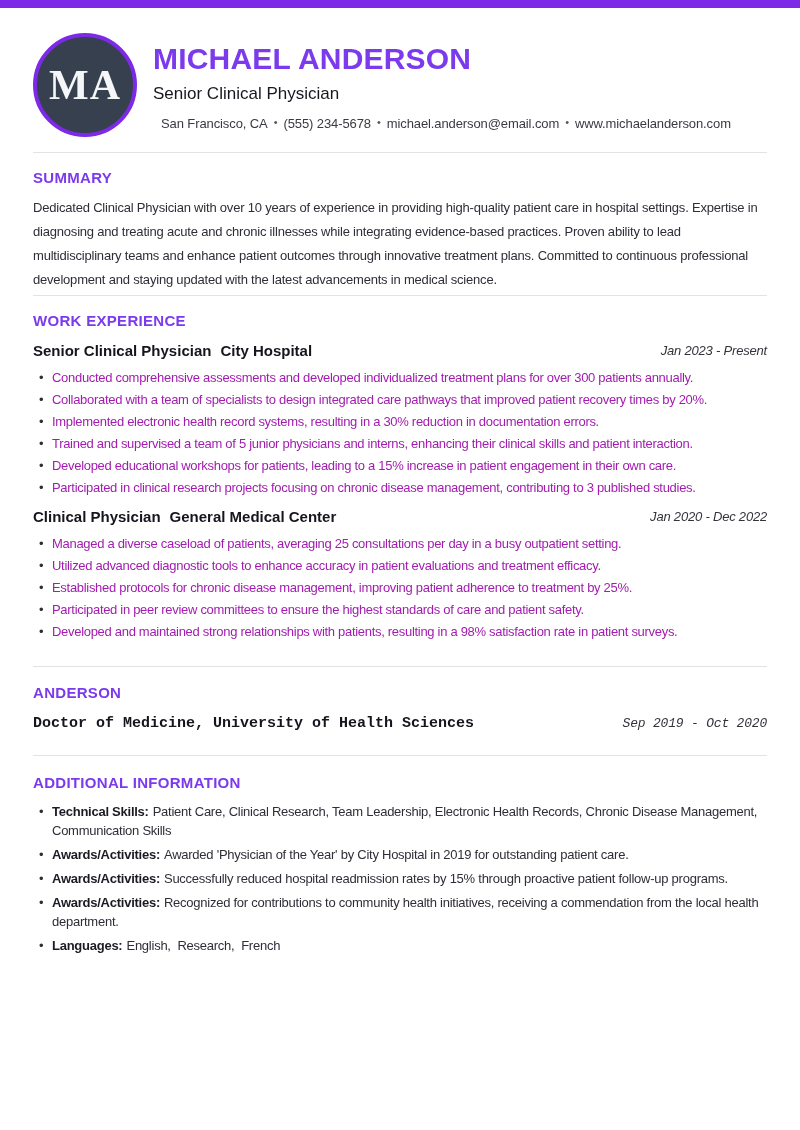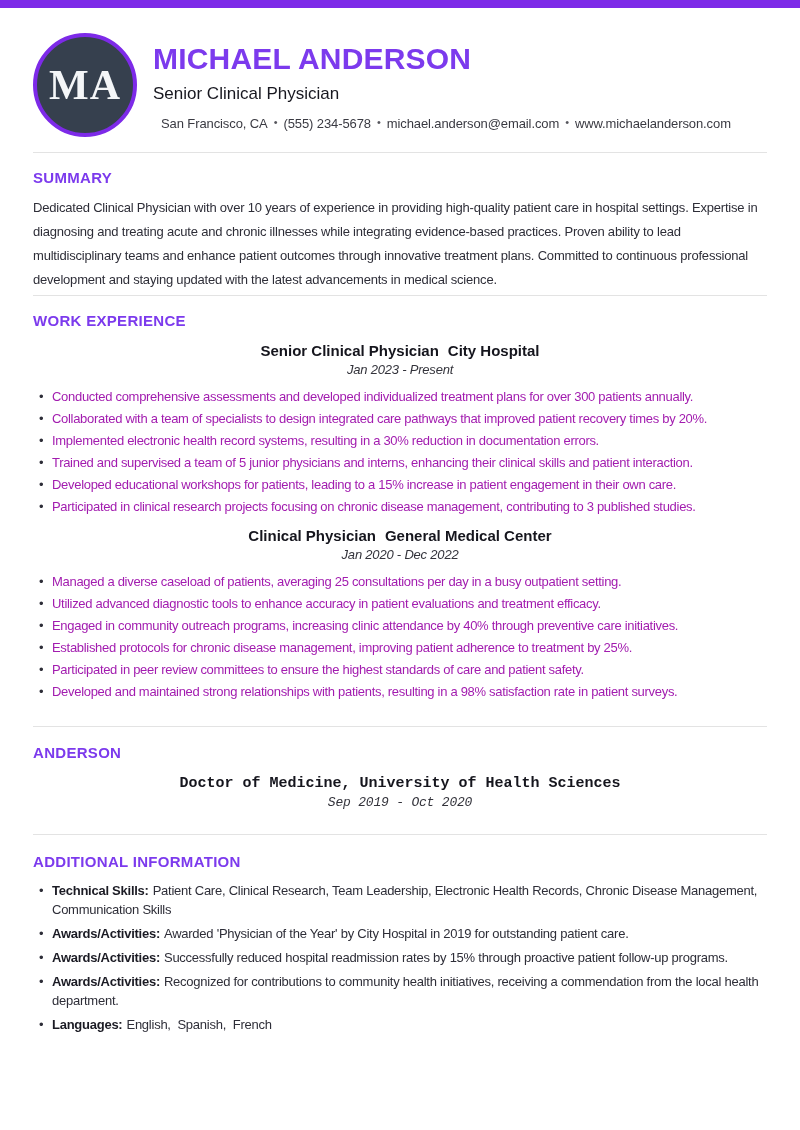--- a/index.html
+++ b/index.html
@@ -43,22 +43,22 @@
   }
   .sh1{margin-top:16px;}
   .sh2{margin-top:16px;}
   .sh3{margin-top:17px;}
   .sh4{margin-top:18px;}
   .body-copy{
     margin-top:9px;font-size:13px;line-height:24px;letter-spacing:-0.2px;color:#2e2e38;
   }
   
   .entry-header{
-    display:flex;justify-content:space-between;align-items:center;
-    font-size:15px;font-weight:700;color:var(--heading-dark);line-height:19px;flex-direction:column;
+    display:flex;justify-content:space-between;align-items:flex-end;
+    font-size:15px;font-weight:700;color:var(--heading-dark);line-height:19px;
   }
   .entry-header .company{margin-left:9px;}
   .dates{
     font-style:italic;font-weight:400;font-size:13px;color:#33333b;
     white-space:nowrap;letter-spacing:-0.2px;
   }
   .jh1{margin-top:11px;}
   .jh-next{margin-top:8px;}
   ul.bullets{list-style:none;margin-top:7px;}
   ul.bullets li{
@@ -133,21 +133,20 @@
   <div>
     <div class="entry-header jh-next">
       <span>
         <span>Clinical Physician</span><span class="company">General Medical Center</span>
       </span>
       <span class="dates">Jan 2020 - Dec 2022</span>
     </div>
     <ul class="bullets">
           <li>Managed a diverse caseload of patients, averaging 25 consultations per day in a busy outpatient setting.</li>
           <li>Utilized advanced diagnostic tools to enhance accuracy in patient evaluations and treatment efficacy.</li>
-          <li>Engaged in community outreach programs, increasing clinic attendance by 40% through preventive care initiatives.</li>
           <li>Established protocols for chronic disease management, improving patient adherence to treatment by 25%.</li>
           <li>Participated in peer review committees to ensure the highest standards of care and patient safety.</li>
           <li>Developed and maintained strong relationships with patients, resulting in a 98% satisfaction rate in patient surveys.</li>
         </ul>
   </div>
 </div>
 
   <div class="divider d3"></div>
 
   <div class="section-heading sh3">ANDERSON</div>
@@ -170,17 +169,17 @@
 
   <li>
     <span class="label">Awards/Activities:</span><span class="item-text">Successfully reduced hospital readmission rates by 15% through proactive patient follow-up programs.</span>
   </li>
 
   <li>
     <span class="label">Awards/Activities:</span><span class="item-text">Recognized for contributions to community health initiatives, receiving a commendation from the local health department.</span>
   </li>
 
   <li>
-    <span class="label">Languages:</span><span class="item-text">English,  Spanish,  French</span>
+    <span class="label">Languages:</span><span class="item-text">English,  Research,  French</span>
   </li>
 </ul>
 
 </div>
 
 </body></html>

